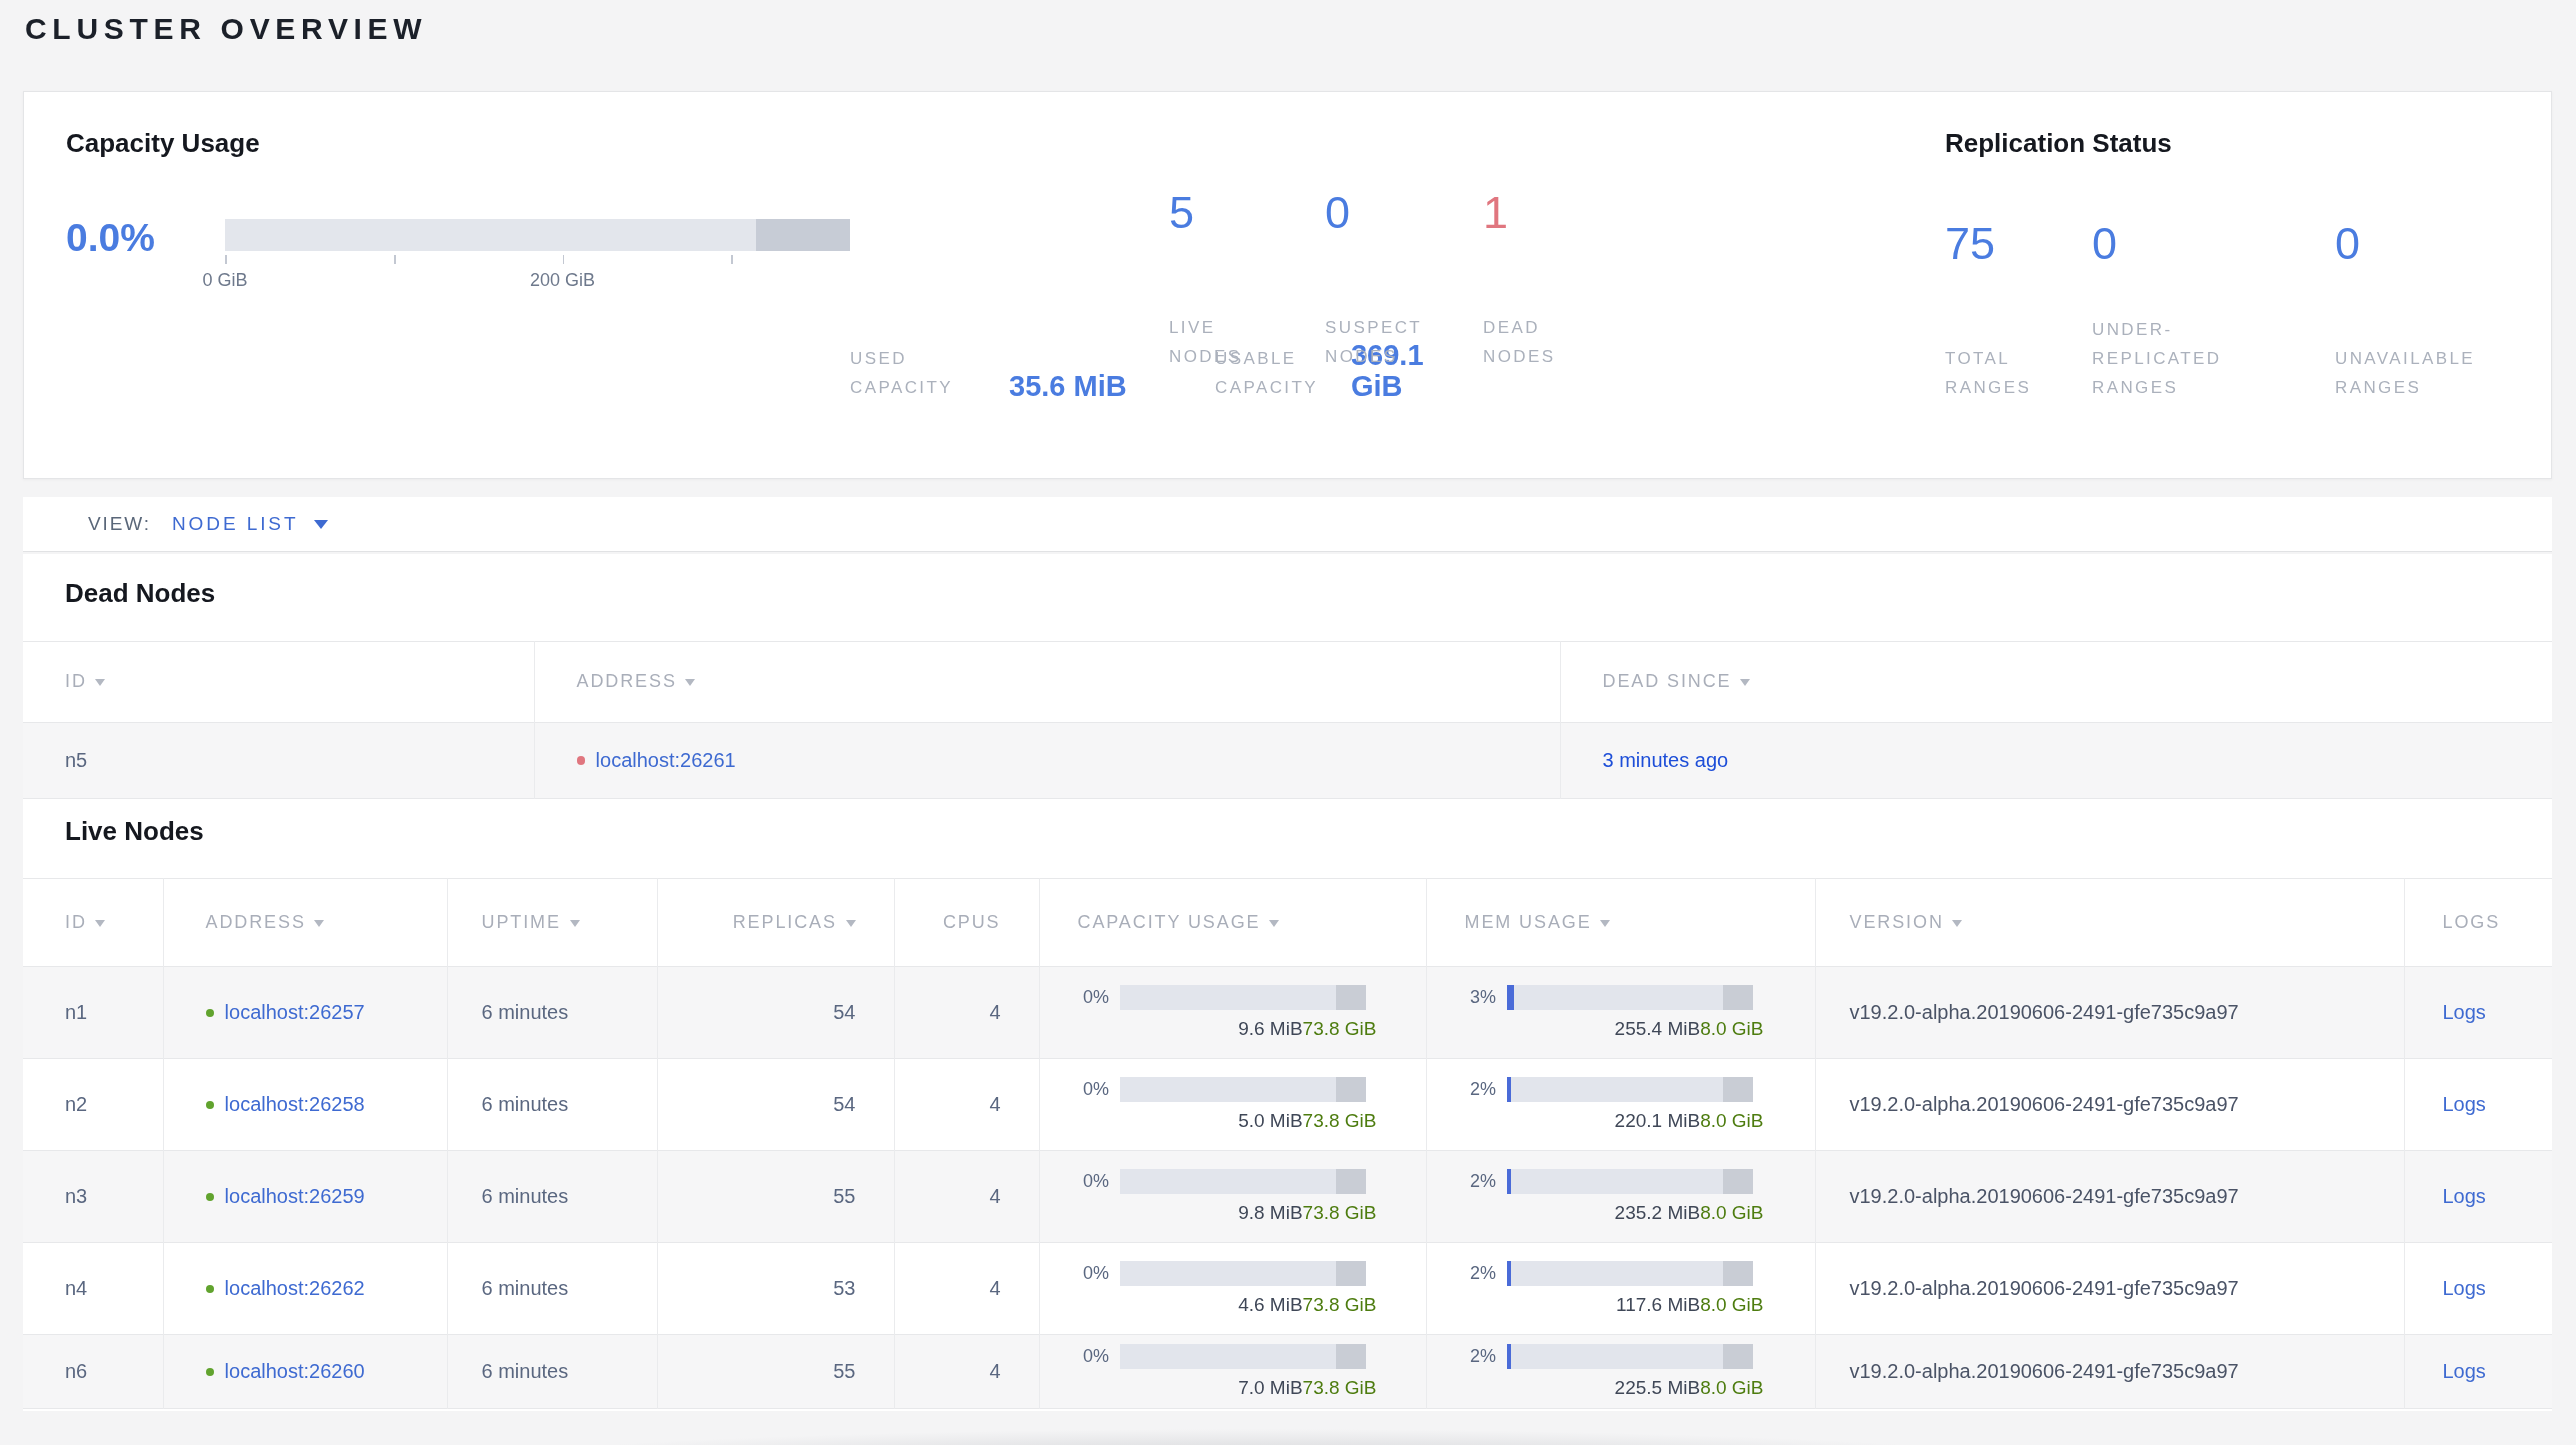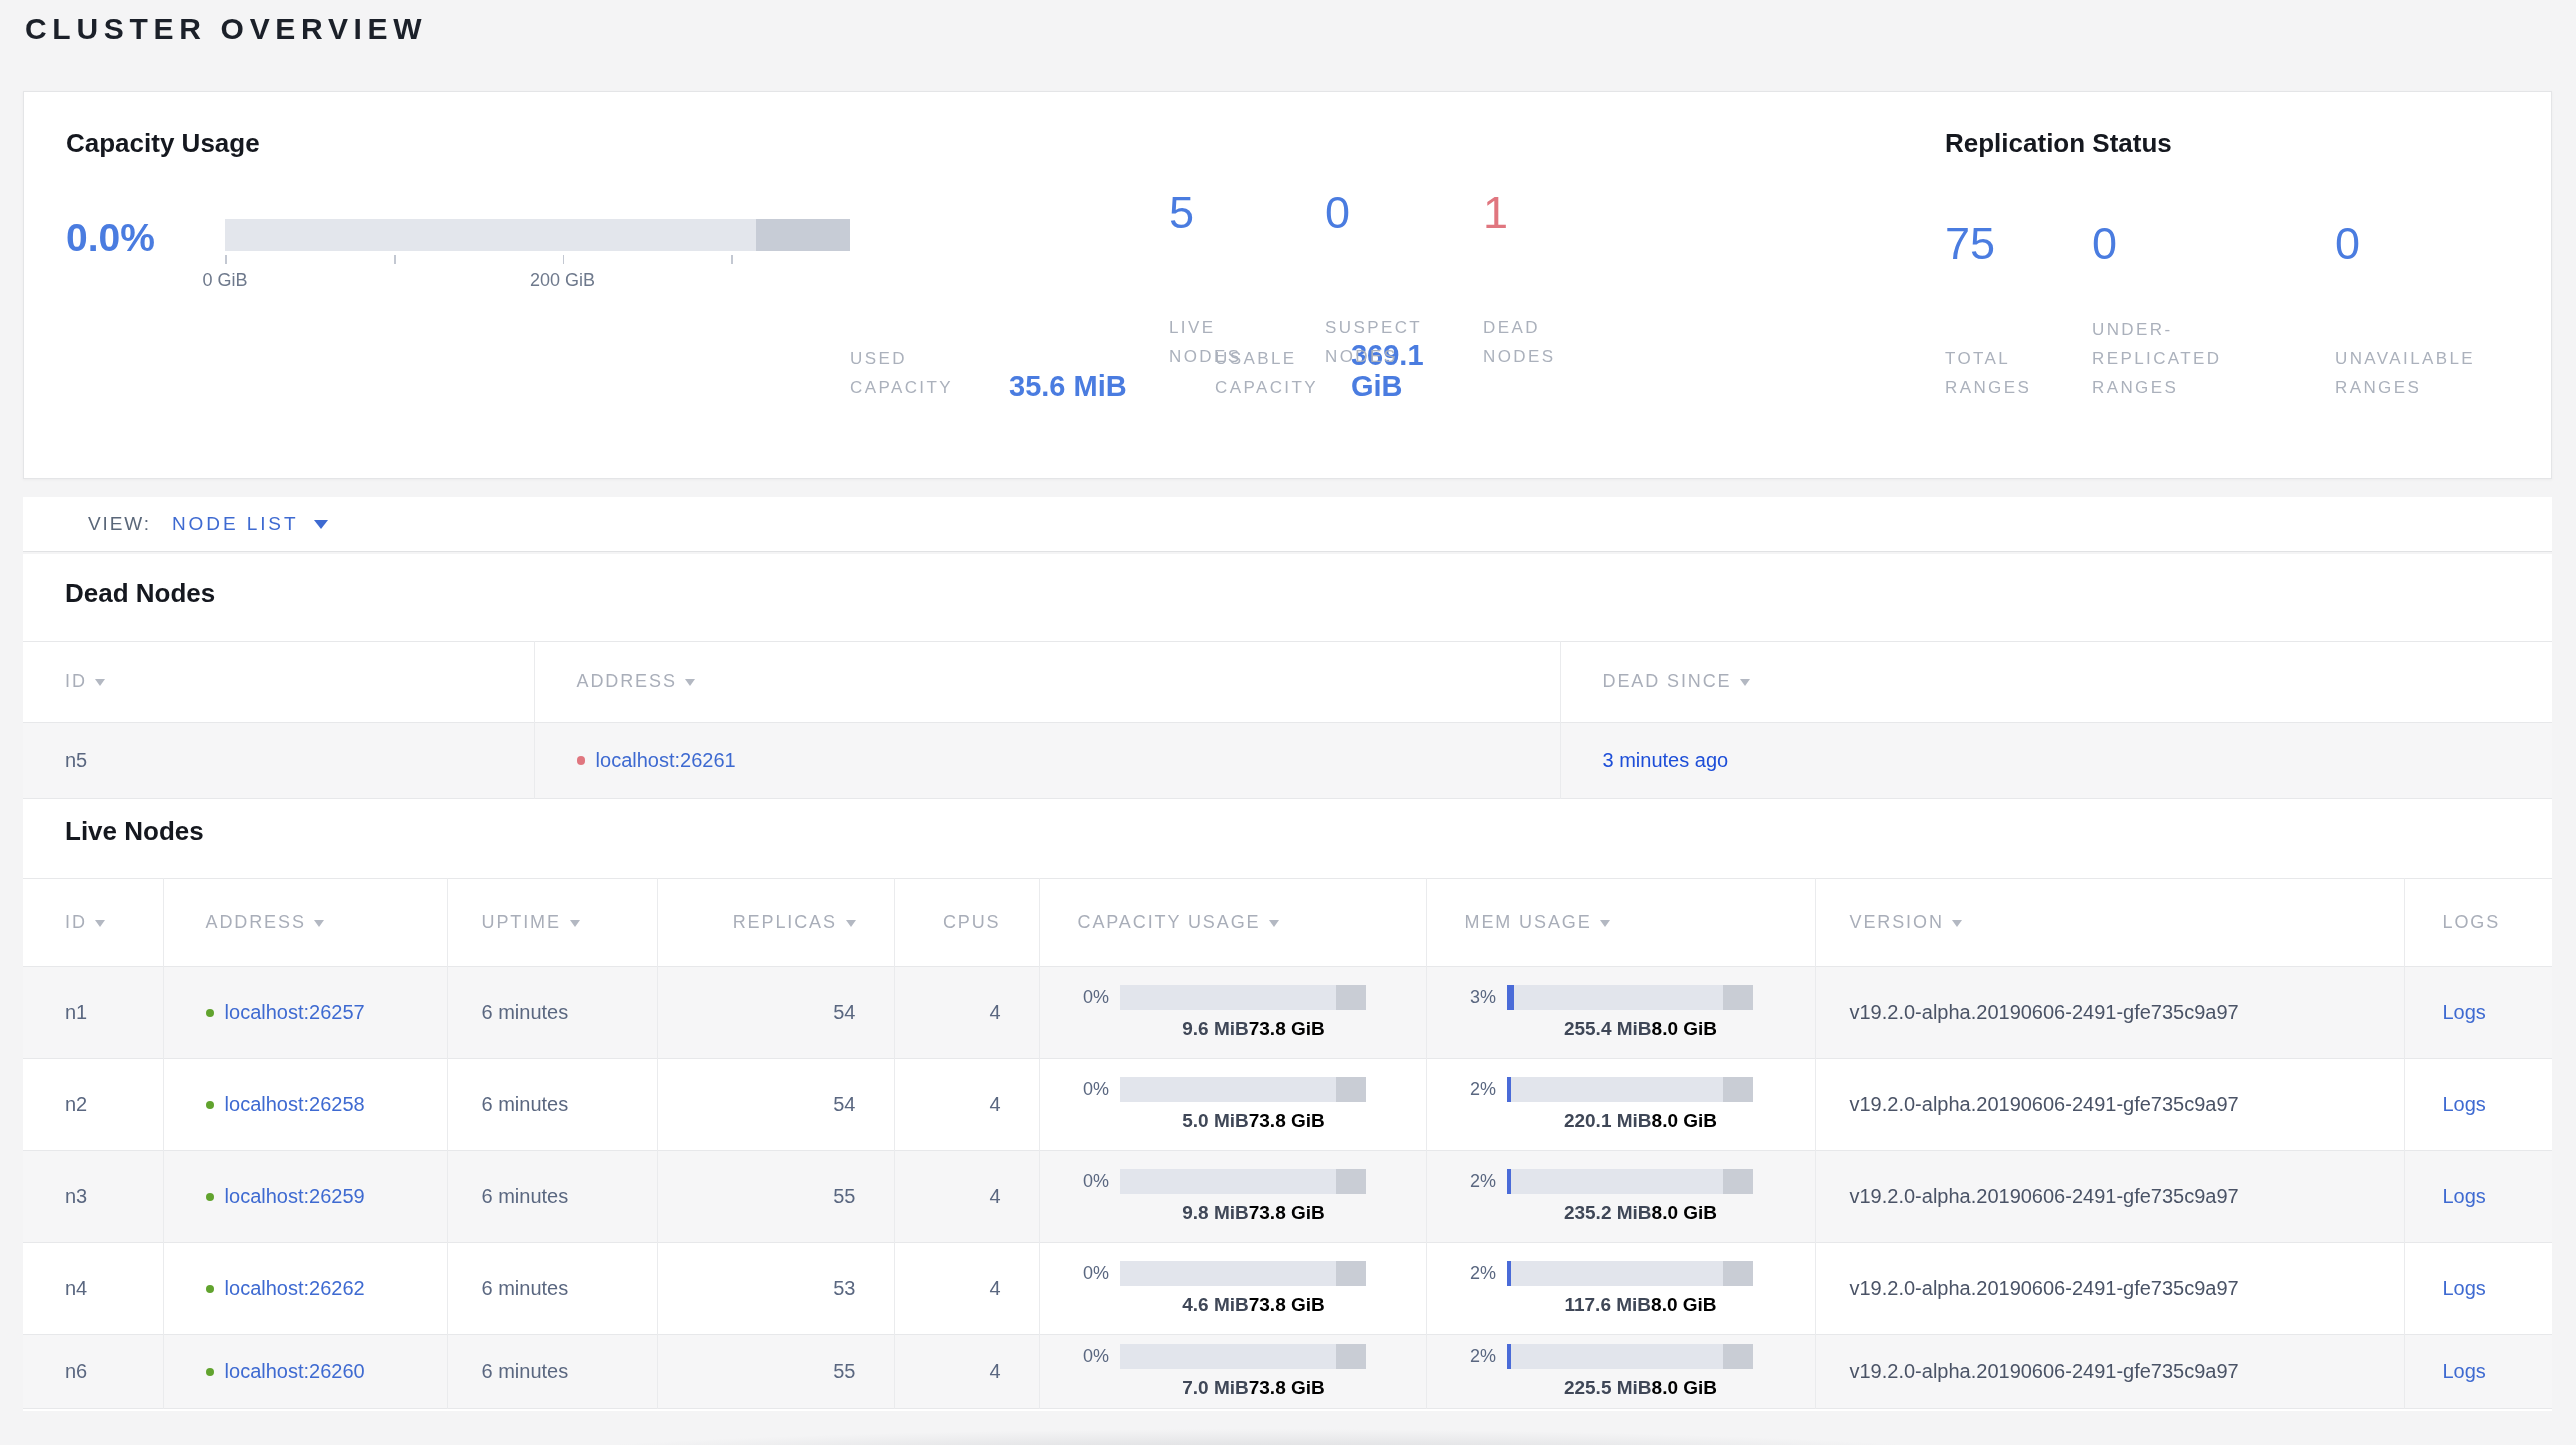--- a/index.html
+++ b/index.html
@@ -160,24 +160,24 @@
   .usage-top { display:flex; align-items:center; }
   .usage-pct { width:42px; text-align:right; padding-right:10.5px; font-size:18px; color:#5a6780; flex:none; }
   .mini-track { position:relative; width:246px; height:25px; background:#e2e5ec; overflow:hidden; flex:none; }
   .mini-track::after {
     content:""; position:absolute; right:0; top:0; bottom:0; width:12%;
     background:#c9cdd5;
   }
   .mini-fill { position:absolute; left:0; top:0; bottom:0; background:#4a6bd8; z-index:2; }
   .usage-bottom {
     margin-left:53px; width:246px; margin-top:8.6px;
-    display:flex; justify-content:center; font-size:19px;font-weight:bold;
+    display:flex; justify-content:flex-end; font-size:19px;
   }
   .u-used  { color:#3f4757; }
-  .u-total { color:#000000; }
+  .u-total { color:#4d7c0f; }
 
   .version-cell { padding-left:34px; color:#4a5366; }
   .uptime-cell  { padding-left:34px; }
   .logs-cell, th.logs-th { padding-left:38px; }
 
   
   .bottom-shadow {
     position:absolute; left:449px; right:0; bottom:0; height:29px;
     background:radial-gradient(ellipse 55% 190% at 38% 170%, rgba(68,74,87,0.22) 0%, rgba(68,74,87,0) 68%);
     pointer-events:none;

